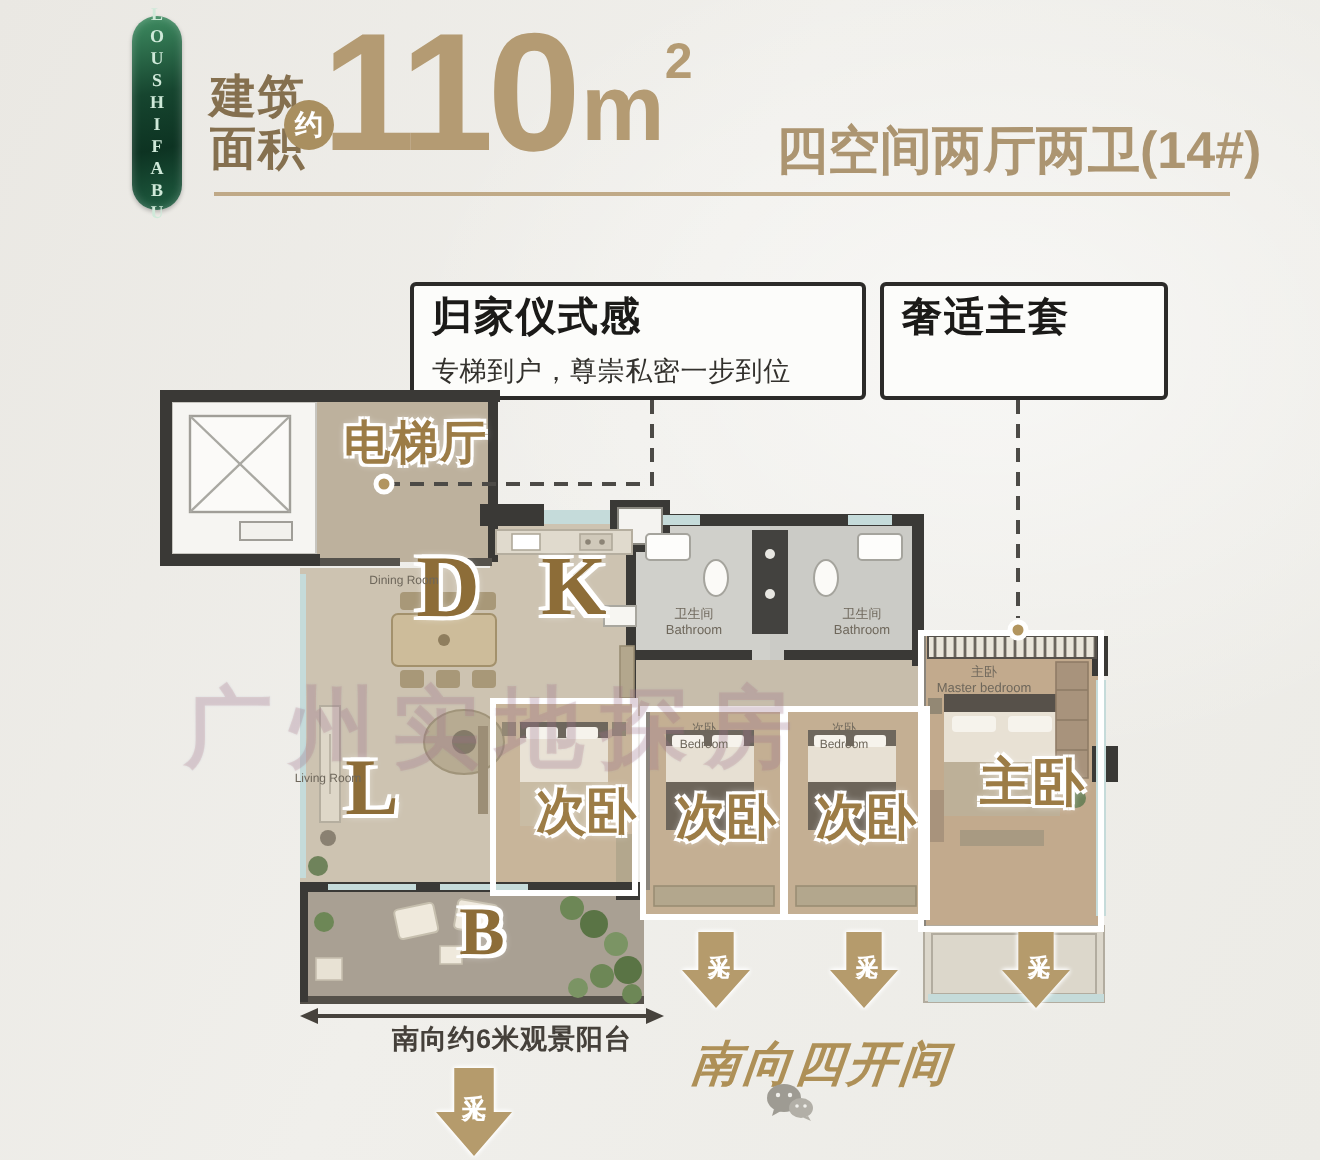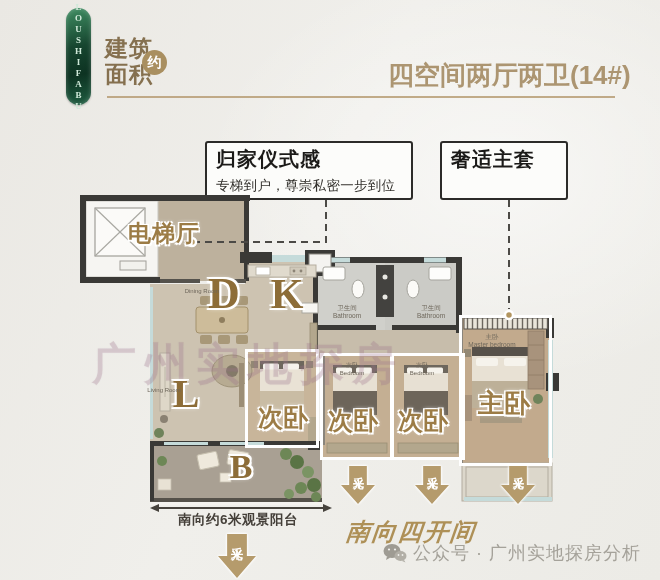--- a/index.html
+++ b/index.html
@@ -31,45 +31,45 @@
   .hdr-value .v{font-size:84px;line-height:80px;font-weight:600;letter-spacing:-3px;}
   .hdr-value .u{font-size:47px;line-height:64px;font-weight:600;margin-left:3px;}
   .hdr-value .e{font-size:25px;line-height:1;font-weight:600;margin-bottom:42px;}
   .hdr-spec{position:absolute;left:388px;top:58px;font-size:26px;font-weight:700;color:#ac9571;}
   .hdr-rule{position:absolute;left:107px;top:96px;width:508px;height:2px;background:#b79e76;opacity:.85;}
   
   .callout{position:absolute;top:141px;background:#fcfcfa;border:2.5px solid #2c2b29;border-radius:3px;
     padding:4px 9px 5px;box-sizing:border-box;height:59px;}
   .callout .t{font-size:20px;font-weight:800;color:#1b1a18;letter-spacing:1px;line-height:24px;}
   .callout .d{font-size:13.5px;color:#33312d;margin-top:6px;letter-spacing:.3px;}
-  .callout.c1{left:205px;width:208px;font-family:Liberation Serif, serif;}
-  .callout.c2{left:440px;width:128px;}
+  .callout.c1{left:205px;width:228px;font-family:Liberation Serif, serif;}
+  .callout.c2{left:440px;width:144px;}
   .callout.c2 .d{font-size:12.5px;}
   
   svg.plan{position:absolute;left:80px;top:195px;width:480px;height:322px;}
   
-  .lblG{position:absolute;text-align:left;font-weight:800;color:#9c7c46;
-    text-shadow:-1.5px -1.5px 0 #fff,1.5px -1.5px 0 #fff,-1.5px 1.5px 0 #fff,1.5px 1.5px 0 #fff,0 0 4px rgba(255,255,255,.95);margin-top:12px;}
+  .lblG{position:absolute;text-align:right;font-weight:800;color:#9c7c46;
+    text-shadow:-1.5px -1.5px 0 #fff,1.5px -1.5px 0 #fff,-1.5px 1.5px 0 #fff,1.5px 1.5px 0 #fff,0 0 4px rgba(255,255,255,.95);}
   .lblL{position:absolute;text-align:center;font-weight:700;color:#8d6d38;
     font-family:"Liberation Serif","DejaVu Serif",serif;
     text-shadow:-2px -2px 0 #fff,2px -2px 0 #fff,-2px 2px 0 #fff,2px 2px 0 #fff,0 0 5px rgba(255,255,255,.95);}
   .tiny{position:absolute;text-align:center;color:#6e675b;line-height:1.3;}
   .tiny span{display:block;}
   
   .dayArrow{position:absolute;width:34px;height:38px;
     filter:drop-shadow(0 0 1px #fff) drop-shadow(0 0 1px #fff);}
   .dayArrow .shape{width:100%;height:100%;background:#b59b6c;
     clip-path:polygon(24% 0,76% 0,76% 50%,100% 50%,50% 100%,0 50%,24% 50%);}
   .dayArrow .txt{position:absolute;top:2px;left:50%;transform:translateX(-50%);
     writing-mode:vertical-rl;text-orientation:upright;color:#fff;font-size:11px;
     font-weight:700;letter-spacing:1px;line-height:1;}
   .dayArrow.big{width:38px;height:44px;}
   .dayArrow.big .txt{font-size:12px;top:3px;}
   
-  .dimLabel{position:absolute;left:160px;top:511px;width:156px;text-align:center;
+  .dimLabel{position:absolute;left:160px;top:511px;width:156px;text-align:right;
     font-size:13.5px;font-weight:700;color:#45403a;letter-spacing:.5px;}
   .southBays{position:absolute;left:346px;top:516px;font-size:24px;font-weight:800;font-style:italic;
     color:#ae9057;transform:skewX(-6deg);letter-spacing:2px;
     font-family:"Liberation Serif","DejaVu Serif",serif;}
   .credit{position:absolute;left:383px;top:541px;display:flex;align-items:center;gap:6px;
     color:#a5a29a;font-size:18px;letter-spacing:1px;}
   .watermark{position:absolute;left:92px;top:335px;width:390px;font-size:44px;font-weight:800;
     letter-spacing:8px;color:rgba(186,96,88,.16);pointer-events:none;
     text-shadow:0 0 1px rgba(120,140,200,.18);}
 </style>
@@ -80,20 +80,25 @@
 
   <div class="badge">
     <span>LOUSHIFABU</span>
   </div>
 
   <div class="hdr-arealabel">
     <span>建筑</span>
     <span>面积</span>
   </div>
   <div class="hdr-approx">约</div>
+  <div class="hdr-value">
+    <span class="v">110</span>
+    <span class="u">m</span>
+    <span class="e">2</span>
+  </div>
   <div class="hdr-spec">四空间两厅两卫(14#)</div>
   <div class="hdr-rule"></div>
 
   <div class="callout c1">
     <div class="t">归家仪式感</div>
     <div class="d">专梯到户，尊崇私密一步到位</div>
   </div>
   <div class="callout c2">
     <div class="t">奢适主套</div>
   </div>
@@ -350,16 +355,15 @@
     <svg width="24" height="20" viewBox="0 0 24 20">
       <ellipse cx="9" cy="8" rx="8.5" ry="7" fill="#9e9b93"></ellipse>
       <circle cx="6" cy="6.5" r="1.1" fill="#f0efeb"></circle>
         <circle cx="12" cy="6.5" r="1.1" fill="#f0efeb"></circle>
       <polygon points="4,13.5 3,17 7.5,14.5" fill="#9e9b93"></polygon>
       <ellipse cx="17.5" cy="13" rx="6" ry="5" fill="#b2afa7"></ellipse>
       <circle cx="15.5" cy="12" r=".9" fill="#f0efeb"></circle>
         <circle cx="19.5" cy="12" r=".9" fill="#f0efeb"></circle>
       <polygon points="21,17 22.5,19.5 18.5,17.7" fill="#b2afa7"></polygon>
     </svg>
-    <span>公众号 · 广州实地探房分析</span>
   </div>
 
 </div>
 
 </body></html>

